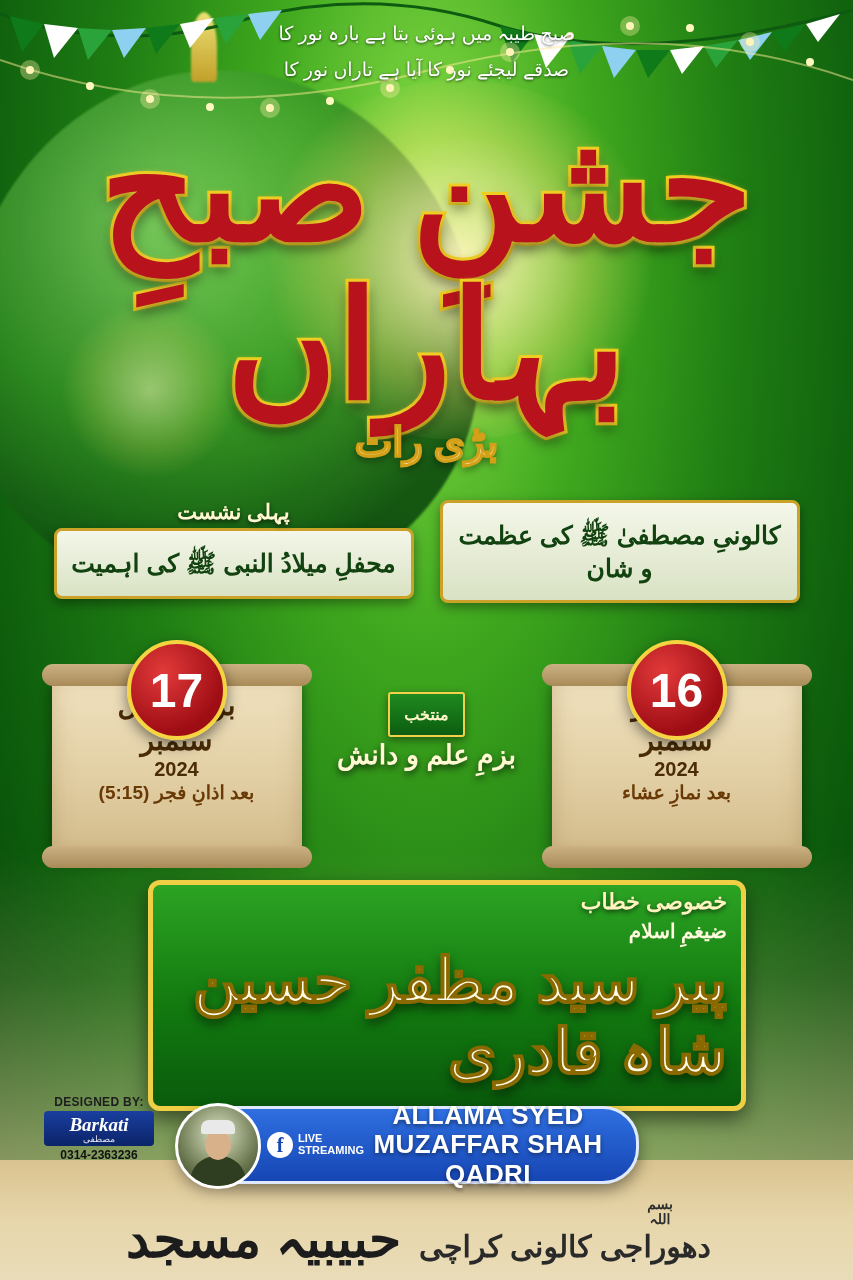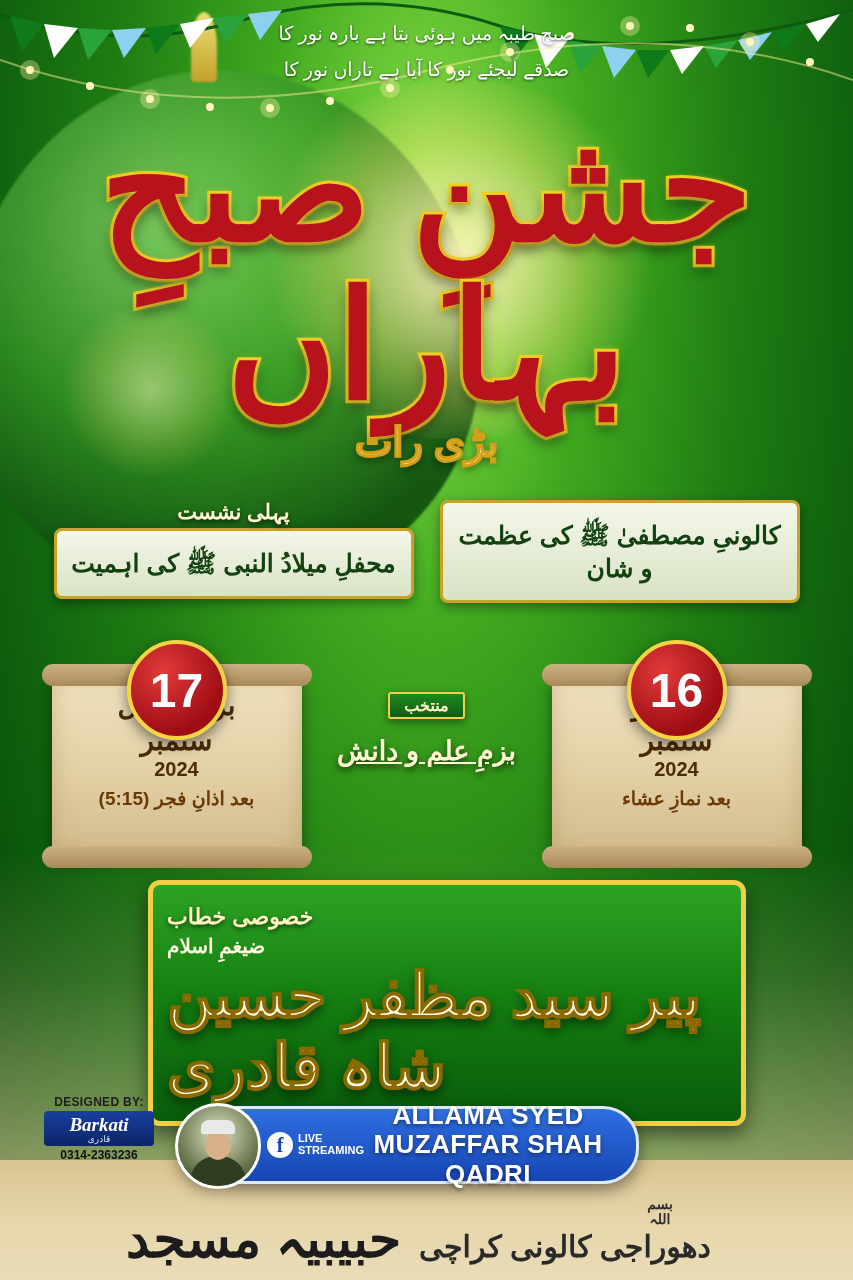--- a/index.html
+++ b/index.html
@@ -222,21 +222,20 @@
   .scroll-day {
     font-size: 28px;
     font-weight: bold;
     line-height: 1.25;
   }
   .scroll-year {
     font-size: 20px;
     font-weight: bold;
   }
   .scroll-time {
-    margin-top: 6px;
     font-size: 19px;
     font-weight: bold;
     color: #6a3a06;
   }
   .date-badge {
     position: absolute;
     top: 0;
     left: 50%;
     transform: translateX(-50%);
     width: 92px;
@@ -259,46 +258,44 @@
     text-align: center;
     direction: rtl;
   }
   .middle-flag {
     display: inline-block;
     background: linear-gradient(#1f8a1f, #0c5d10);
     border: 2px solid #f2d04a;
     color: #fff6c8;
     font-size: 16px;
     font-weight: bold;
-    padding: 2px 14px;
+    padding: 11px 14px;
     border-radius: 3px;
     box-shadow: 0 3px 8px rgba(0,0,0,.45);
   }
   .middle-title {
-    margin-top: 14px;
     color: #fff8d2;
     font-size: 27px;
     font-weight: bold;
     line-height: 1.35;
     text-shadow: 0 3px 7px rgba(0,0,0,.7);
-    text-decoration: underline;
   }
 
   
   .speaker-panel {
     position: absolute;
     top: 880px;
     left: 148px;
     width: 560px;
     background: linear-gradient(#2ca323, #12790f 55%, #0a5c0c);
     border: 5px solid #f0cf45;
     border-radius: 12px;
     box-shadow: 0 8px 20px rgba(0,0,0,.5);
-    padding: 19px 14px 18px;
-    text-align: left;
+    padding: 4px 14px 18px;
+    text-align: right;
     direction: rtl;
   }
   .speaker-kicker {
     color: #fff3bf;
     font-size: 22px;
     font-weight: bold;
     text-shadow: 0 2px 5px rgba(0,0,0,.6);
   }
   .speaker-titleline {
     color: #fff9dd;
@@ -615,21 +612,21 @@
   <div class="speaker-panel">
     <div class="speaker-kicker">خصوصی خطاب</div>
     <div class="speaker-titleline">ضیغمِ اسلام</div>
     <div class="speaker-name">پیر سید مظفر حسین شاہ قادری</div>
   </div>
 
   <div class="designer">
     <div class="designer-label">DESIGNED BY:</div>
     <div class="designer-card">
       <div class="designer-brand">Barkati</div>
-      <div class="designer-sub">قادری</div>
+      <div class="designer-sub">مصطفی</div>
     </div>
     <div class="designer-phone">0314-2363236</div>
   </div>
 
   <div class="livebar">
     <div class="live-avatar">
       <div class="body"></div>
       <div class="face"></div>
       <div class="cap"></div>
     </div>

